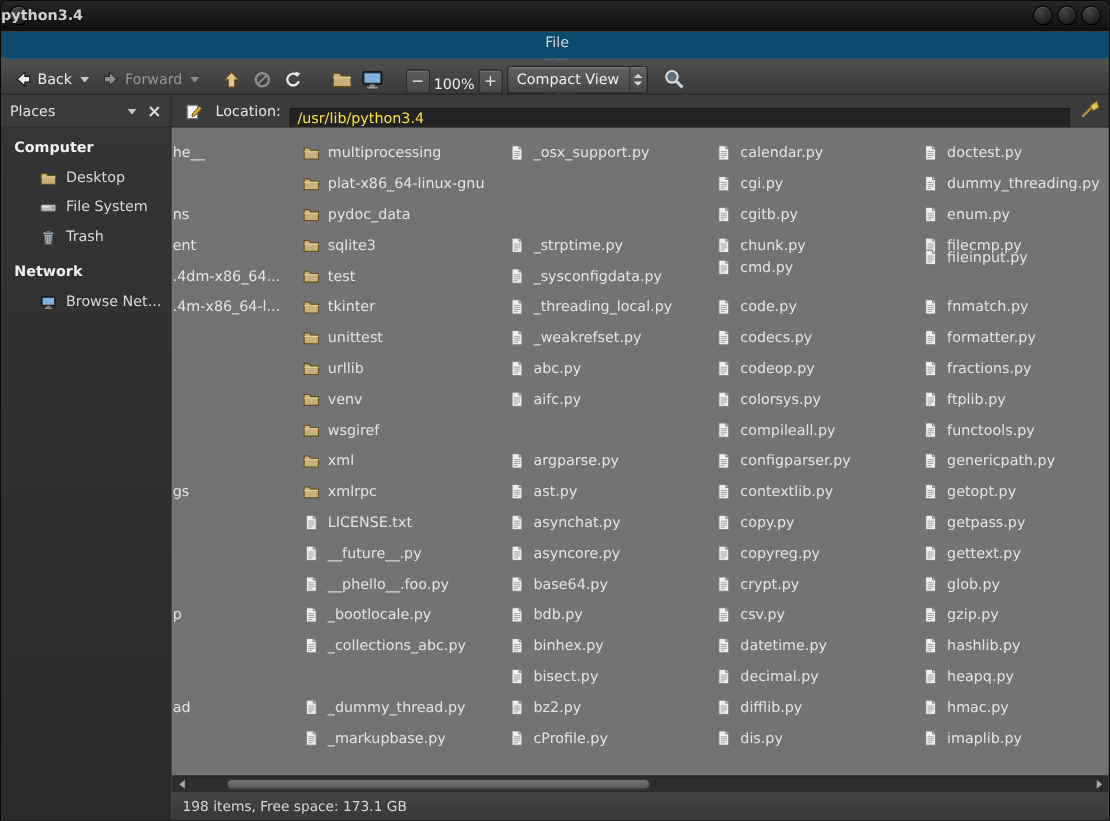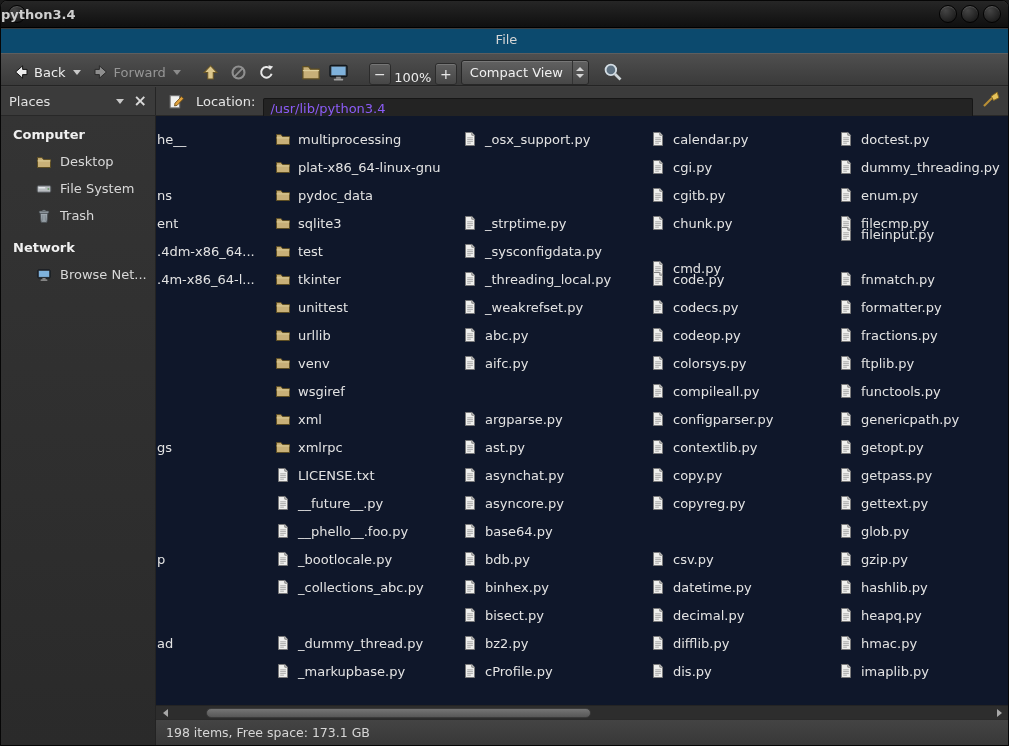--- a/index.html
+++ b/index.html
@@ -34,29 +34,29 @@
   .tri-up { width:0; height:0; border-left:4px solid transparent; border-right:4px solid transparent; border-bottom:4px solid #d4d4d4; }
   .tri-down { width:0; height:0; border-left:4px solid transparent; border-right:4px solid transparent; border-top:4px solid #d4d4d4; }
 
   
   .locbar { position:absolute; top:86px; left:0; right:0; height:29px; background:#3b3b3b; border-bottom:1px solid #282828; display:flex; align-items:center; }
   .places-head { width:155px; height:100%; display:flex; align-items:center; border-right:1px solid #252525; padding:0 8px; }
   .places-label { color:#e2e2e2; font-size:13px; flex:1; }
   .places-close { color:#d8d8d8; font-size:16px; font-weight:bold; margin-left:10px; line-height:1; }
   .loc-right { flex:1; display:flex; align-items:center; padding:0 8px; gap:8px; }
   .loc-label { color:#e4e4e4; font-size:13px; }
-  .loc-input { flex:1; height:22px; background:#232323; border:1px solid #161616; border-bottom-color:#4a4a4a; border-radius:2px; color:#8b5cf6; font-size:13px; font-family:"DejaVu Sans","Liberation Sans",sans-serif; padding:0 6px; outline:none;margin-top:15px; }
+  .loc-input { flex:1; height:22px; background:#232323; border:1px solid #161616; border-bottom-color:#4a4a4a; border-radius:2px; color:#fde047; font-size:13px; font-family:"DejaVu Sans","Liberation Sans",sans-serif; padding:0 6px; outline:none;margin-top:15px; }
 
   
   .sidebar { position:absolute; top:115px; left:0; bottom:0; width:155px; background:linear-gradient(#343434,#2a2a2a); border-right:1px solid #232323; overflow:hidden; }
   .side-header { color:#f0f0f0; font-size:13px; font-weight:bold; padding:11px 0 6px 12px; }
   .side-item { display:flex; align-items:center; gap:8px; height:27px; padding-left:35px; color:#d8d8d8; font-size:13px; white-space:nowrap; }
 
   
-  .content { position:absolute; top:115px; left:155px; right:0; bottom:0; background:#0f172a; }
+  .content { position:absolute; top:115px; left:155px; right:0; bottom:0; background:#737373; }
   .file-grid { position:absolute; top:0; left:0; right:0; bottom:40px; overflow:hidden; }
   .file-col { position:absolute; top:0; bottom:0; overflow:hidden; }
   .file-item { position:absolute; left:0; right:0; height:28px; display:flex; align-items:center; gap:7px; padding-left:4px; color:#e3e3e3; font-size:13px; white-space:nowrap; overflow:hidden; }
   .file-item.cut { padding-left:1px; }
   .ic { flex:0 0 auto; }
 
   
   .hscroll { position:absolute; left:0; right:0; bottom:26px; height:14px; background:#2d2d2d; border-top:1px solid #242424; }
   .scroll-arrow { position:absolute; top:1px; width:14px; height:12px; display:flex; align-items:center; justify-content:center; }
   .sa-left { left:2px; } .sa-right { right:2px; }
@@ -699,21 +699,21 @@
               <path d="M9.8 1.5 V4.2 H12.5" fill="#d2d2d0" stroke="#787878" stroke-width="0.9"></path>
               <g stroke="#9b9b9b" stroke-width="0.8">
                 <path d="M5.2 6.8 H10.9"></path>
                 <path d="M5.2 8.6 H10.9"></path>
                 <path d="M5.2 10.4 H10.9"></path>
                 <path d="M5.2 12.2 H8.9"></path>
               </g>
             </svg>
             <span>chunk.py</span>
           </div>
-          <div class="file-item" style="top:138px">
+          <div class="file-item" style="top:113px">
             <svg class="ic" width="16" height="16" viewBox="0 0 16 16">
               <path d="M3.5 1.5 H9.8 L12.5 4.2 V14.5 H3.5 Z" fill="#efefed" stroke="#787878" stroke-width="0.9"></path>
               <path d="M9.8 1.5 V4.2 H12.5" fill="#d2d2d0" stroke="#787878" stroke-width="0.9"></path>
               <g stroke="#9b9b9b" stroke-width="0.8">
                 <path d="M5.2 6.8 H10.9"></path>
                 <path d="M5.2 8.6 H10.9"></path>
                 <path d="M5.2 10.4 H10.9"></path>
                 <path d="M5.2 12.2 H8.9"></path>
               </g>
             </svg>
@@ -828,20 +828,33 @@
               <path d="M3.5 1.5 H9.8 L12.5 4.2 V14.5 H3.5 Z" fill="#efefed" stroke="#787878" stroke-width="0.9"></path>
               <path d="M9.8 1.5 V4.2 H12.5" fill="#d2d2d0" stroke="#787878" stroke-width="0.9"></path>
               <g stroke="#9b9b9b" stroke-width="0.8">
                 <path d="M5.2 6.8 H10.9"></path>
                 <path d="M5.2 8.6 H10.9"></path>
                 <path d="M5.2 10.4 H10.9"></path>
                 <path d="M5.2 12.2 H8.9"></path>
               </g>
             </svg>
             <span>copyreg.py</span>
+          </div>
+          <div class="file-item" style="top:401px">
+            <svg class="ic" width="16" height="16" viewBox="0 0 16 16">
+              <path d="M3.5 1.5 H9.8 L12.5 4.2 V14.5 H3.5 Z" fill="#efefed" stroke="#787878" stroke-width="0.9"></path>
+              <path d="M9.8 1.5 V4.2 H12.5" fill="#d2d2d0" stroke="#787878" stroke-width="0.9"></path>
+              <g stroke="#9b9b9b" stroke-width="0.8">
+                <path d="M5.2 6.8 H10.9"></path>
+                <path d="M5.2 8.6 H10.9"></path>
+                <path d="M5.2 10.4 H10.9"></path>
+                <path d="M5.2 12.2 H8.9"></path>
+              </g>
+            </svg>
+            <span>crypt.py</span>
           </div>
           <div class="file-item" style="top:429px">
             <svg class="ic" width="16" height="16" viewBox="0 0 16 16">
               <path d="M3.5 1.5 H9.8 L12.5 4.2 V14.5 H3.5 Z" fill="#efefed" stroke="#787878" stroke-width="0.9"></path>
               <path d="M9.8 1.5 V4.2 H12.5" fill="#d2d2d0" stroke="#787878" stroke-width="0.9"></path>
               <g stroke="#9b9b9b" stroke-width="0.8">
                 <path d="M5.2 6.8 H10.9"></path>
                 <path d="M5.2 8.6 H10.9"></path>
                 <path d="M5.2 10.4 H10.9"></path>
                 <path d="M5.2 12.2 H8.9"></path>

